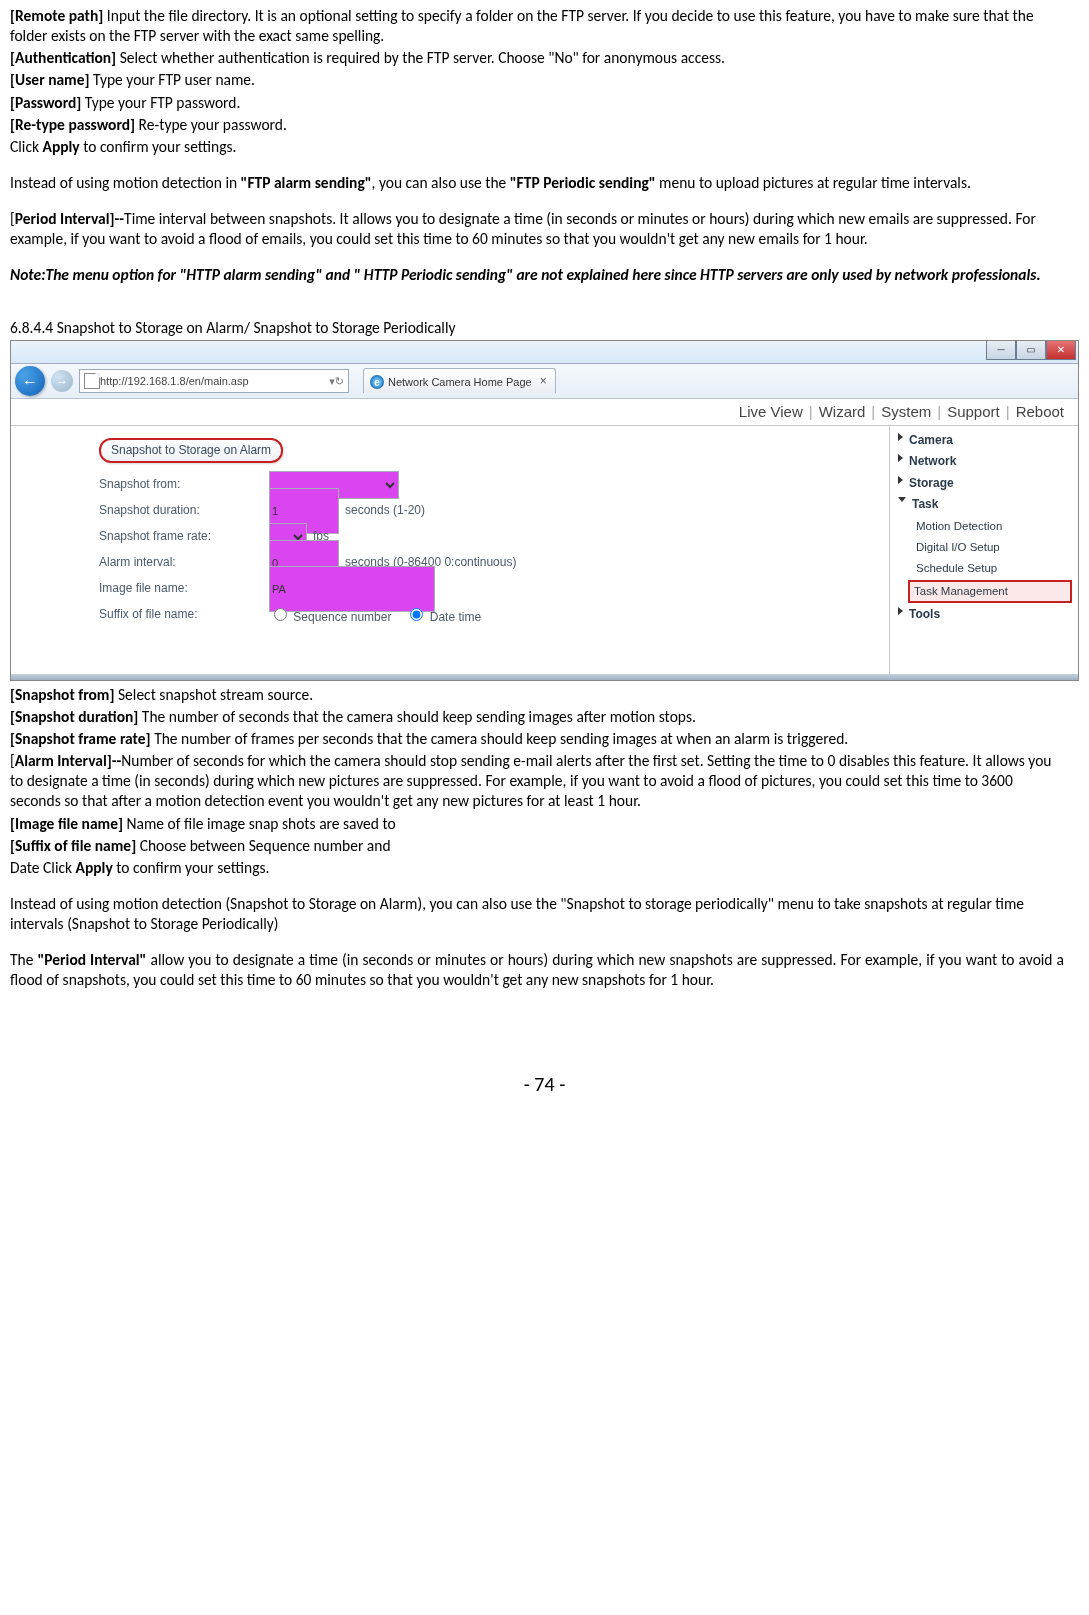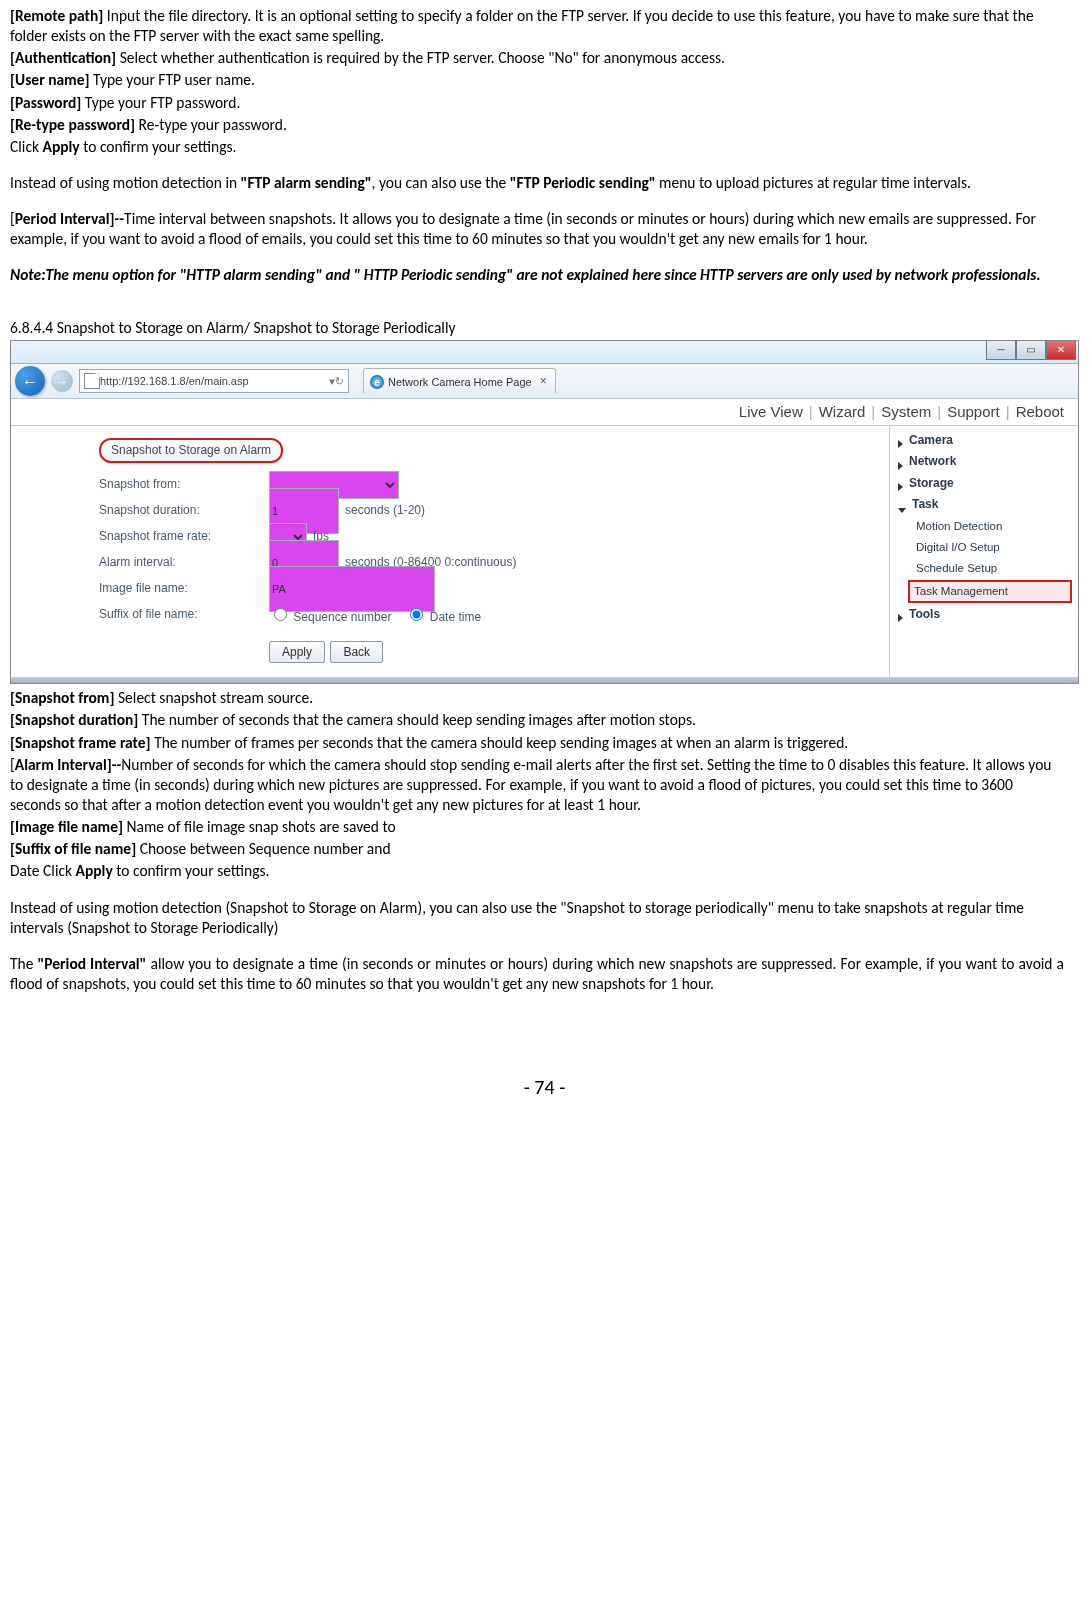--- a/index.html
+++ b/index.html
@@ -191,21 +191,21 @@
     width: 188px;
     border-left: 1px solid #c8c8c8;
     background: #fff;
     padding: 4px 0;
   }
   .side-item {
     padding: 3px 8px 3px 16px;
     font-size: 12px;
     color: #333;
     display:flex;
-    align-items:flex-end;
+    align-items:flex-start;
     gap:6px;
   }
   .side-item.header { font-weight: bold; color:#2a3a4a; padding-left: 8px; }
   .arrow { width:0; height:0; display:inline-block; }
   .arrow.right { border-top:4px solid transparent; border-bottom:4px solid transparent; border-left:5px solid #333; }
   .arrow.down { border-left:4px solid transparent; border-right:4px solid transparent; border-top:5px solid #333; }
   .side-sub { padding-left: 26px; font-size: 11.5px; color: #2a3a4a; }
   .side-highlight {
     background: #fbe9e9;
     border: 2px solid #c62020;
@@ -322,24 +322,20 @@
       </div>
 
       <div class="form-row">
         <div class="form-label">Suffix of file name:</div>
         <div class="form-val">
           <label class="radio-lbl"><input type="radio" name="suffix" style=""> <span>Sequence number</span></label>
           <label class="radio-lbl"><input type="radio" name="suffix" checked="" style=""> <span>Date time</span></label>
         </div>
       </div>
 
-      <div class="btn-row">
-        <button class="ui-btn">Apply</button>
-        <button class="ui-btn">Back</button>
-      </div>
     </div>
 
     <div class="side-panel">
       <div class="side-item header">
           <span class="arrow right"></span>
           <span>Camera</span>
         </div>
       <div class="side-item header">
           <span class="arrow right"></span>
           <span>Network</span>

